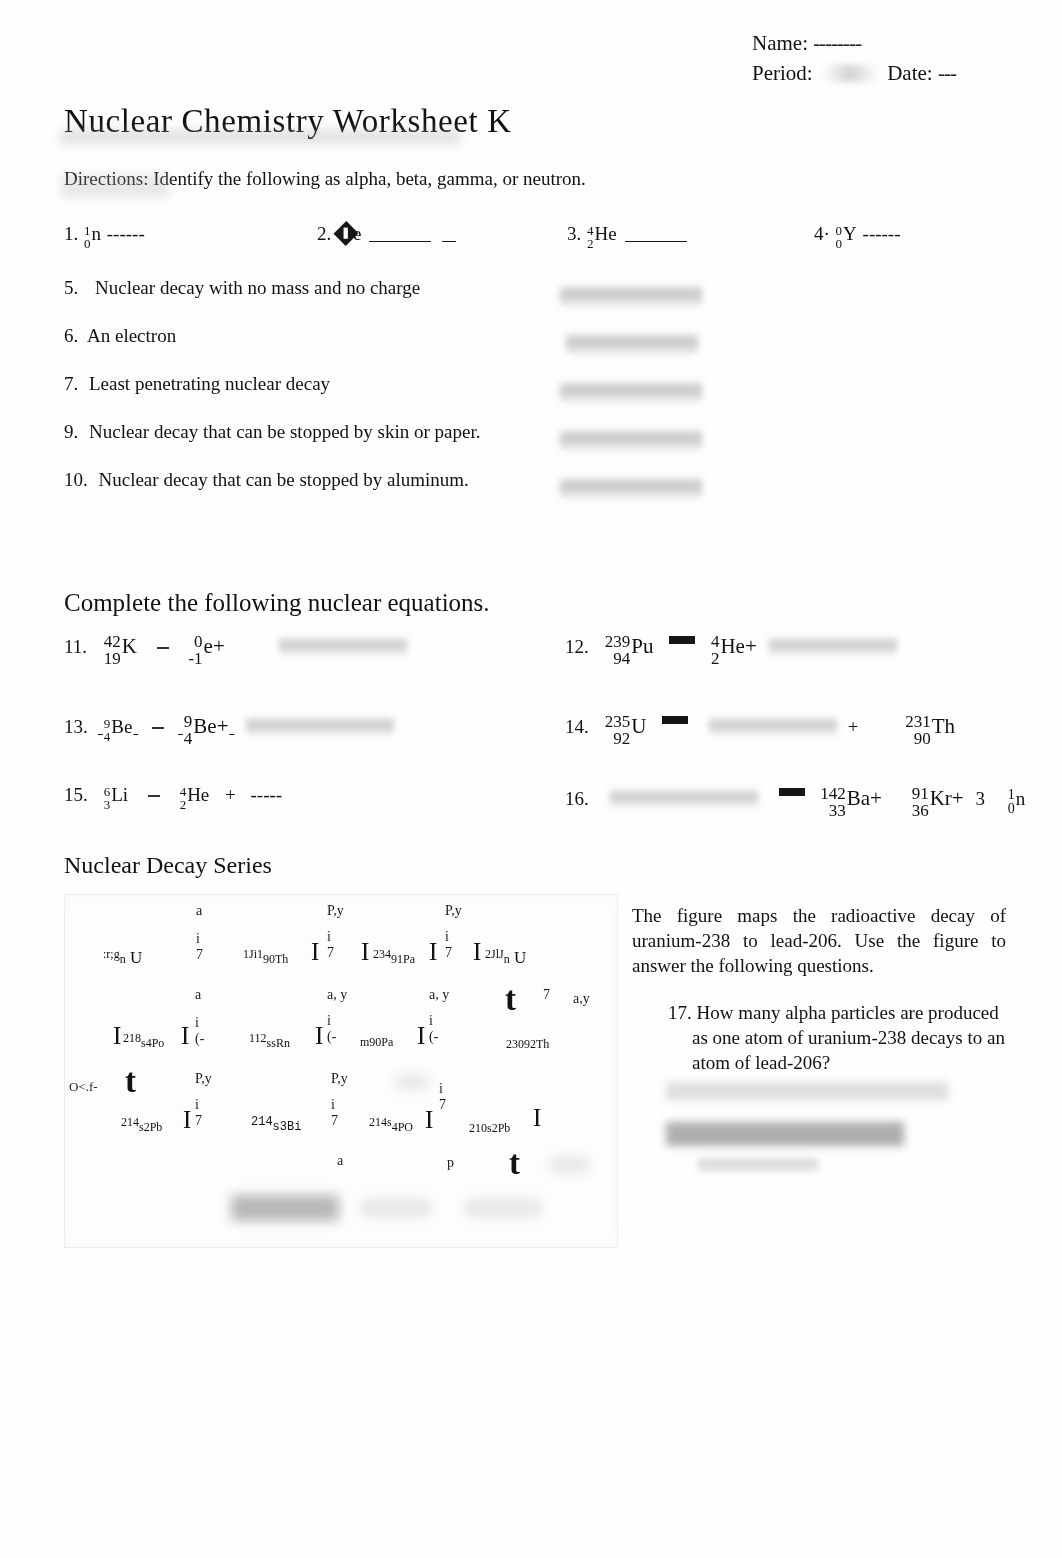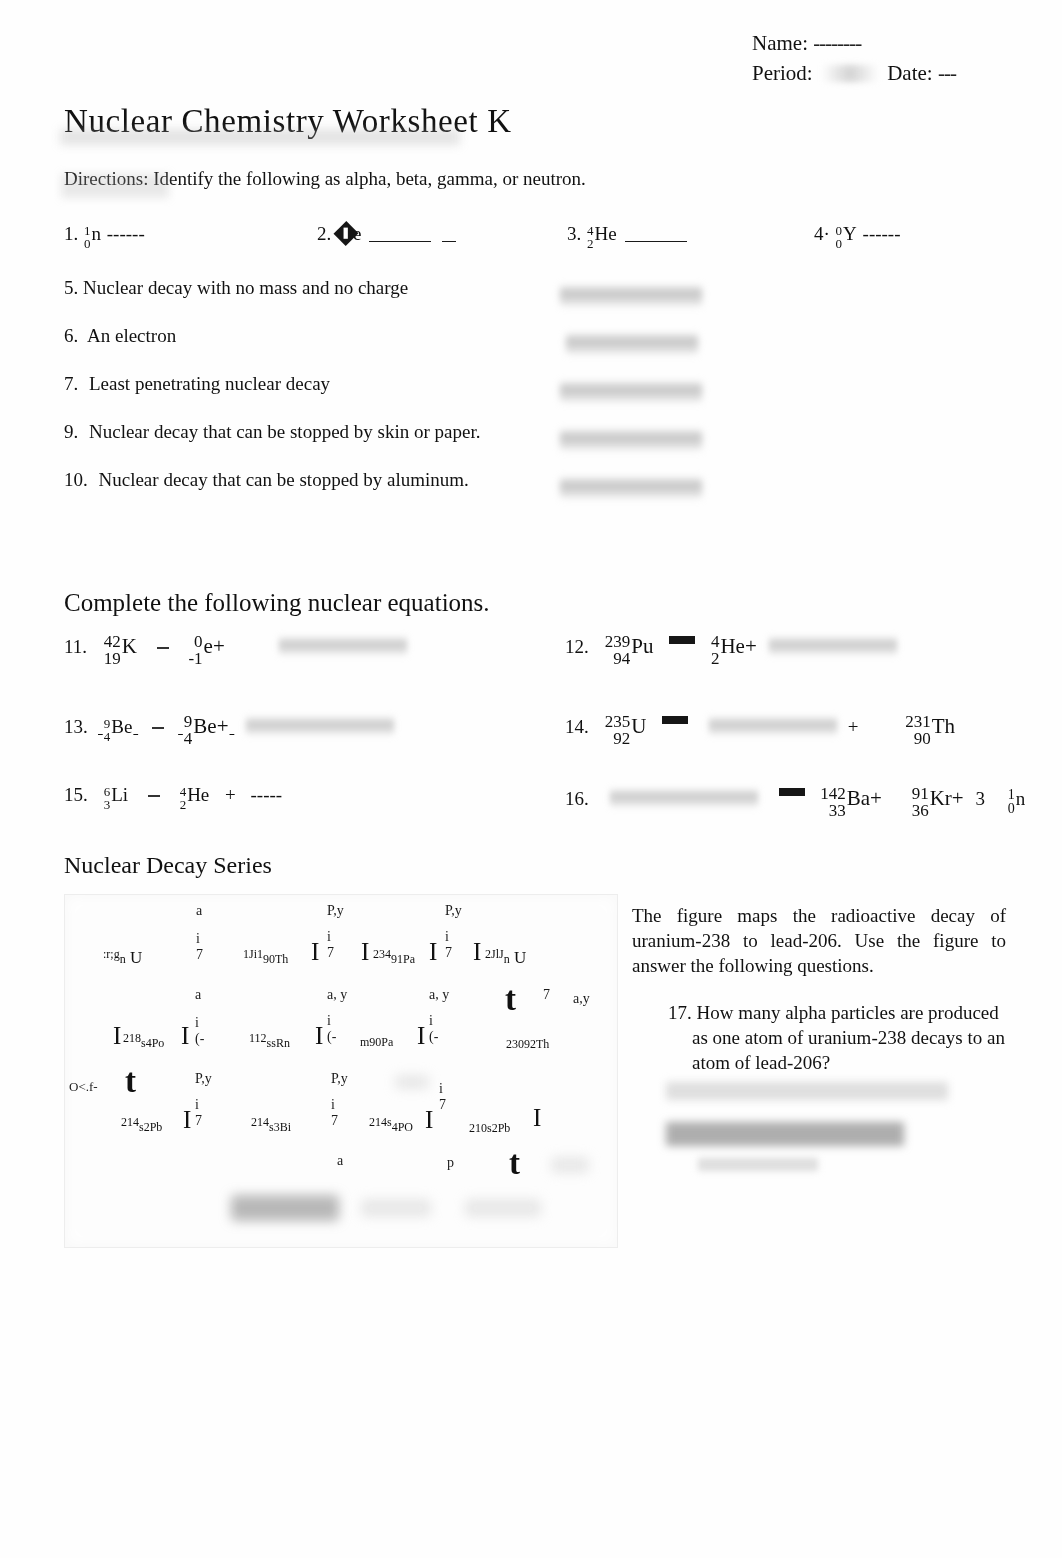--- a/index.html
+++ b/index.html
@@ -406,21 +406,21 @@
           <span class="bot">0</span>
         </span><span class="sym">Y</span>
       </span>
       <span class="dashline">------</span>
     </div>
   </div>
 
   <div class="list">
     <div class="row">
       <span class="txt">5.</span>
-      <span class="txt" style="margin-left:0">Nuclear decay with no mass and no charge</span>
+      <span class="txt" style="margin-left:12px">Nuclear decay with no mass and no charge</span>
       <span class="ans-blur"></span>
     </div>
     <div class="row">
       <span class="txt">6.</span>
       <span class="txt" style="margin-left:4px">An electron</span>
       <span class="ans-blur" style="width:132px;left:502px"></span>
     </div>
     <div class="row">
       <span class="txt">7.</span>
       <span class="txt" style="margin-left:6px">Least penetrating nuclear decay</span>
@@ -637,21 +637,21 @@
     <div class="fig-t" style="left:60px; top:170px;">t</div>
     <div class="fig-node" style="left:56px; top:220px;">
       <span class="mass">214</span><span class="zz">s2Pb</span>
     </div>
     <div class="fig-arrowI" style="left:118px; top:212px;">I</div>
     <div class="fig-label" style="left:130px; top:176px;">
       <div>P,y</div>
       <div style="margin-top:10px">i</div>
       <div>7</div>
     </div>
-    <div class="fig-node" style="left:186px; top:220px;">
+    <div class="fig-node" style="left:186px; top:220px;font-family:Liberation Mono, monospace;">
       <span class="mass">214</span><span class="zz">s3Bi</span>
     </div>
     <div class="fig-label" style="left:266px; top:176px;">
       <div>P,y</div>
       <div style="margin-top:10px">i</div>
       <div>7</div>
     </div>
     <div class="fig-node" style="left:304px; top:220px;">
       <span class="mass">214s</span><span class="zz">4PO</span>
     </div>

